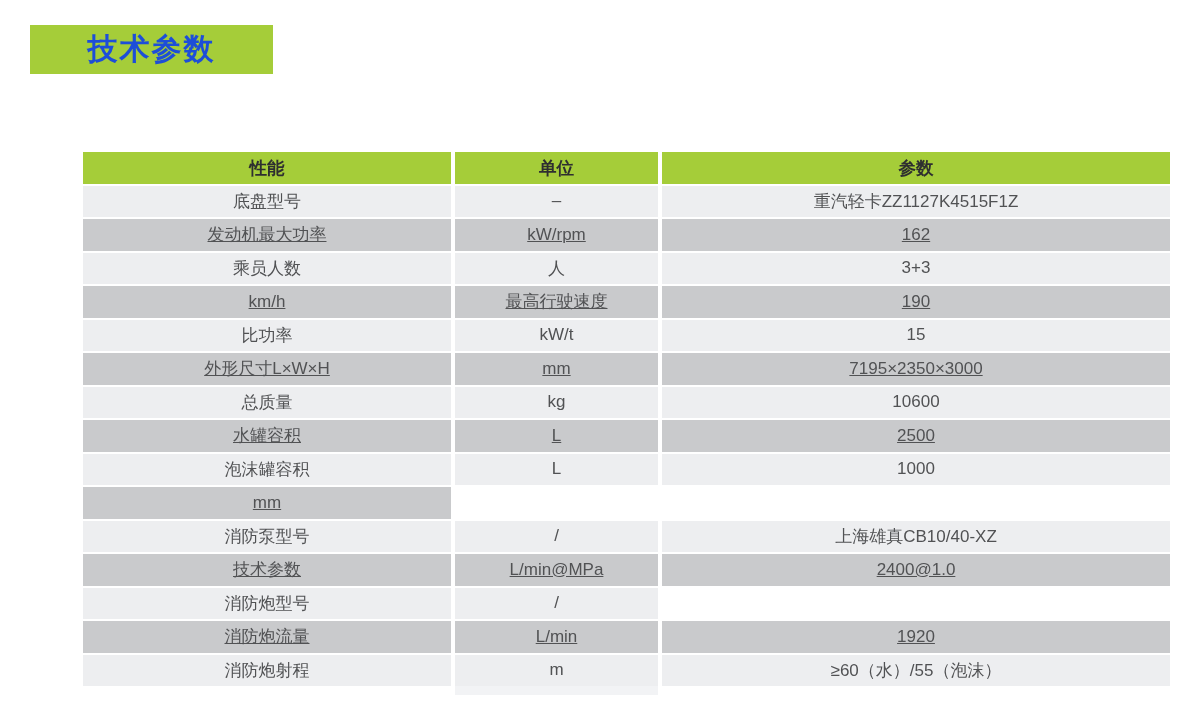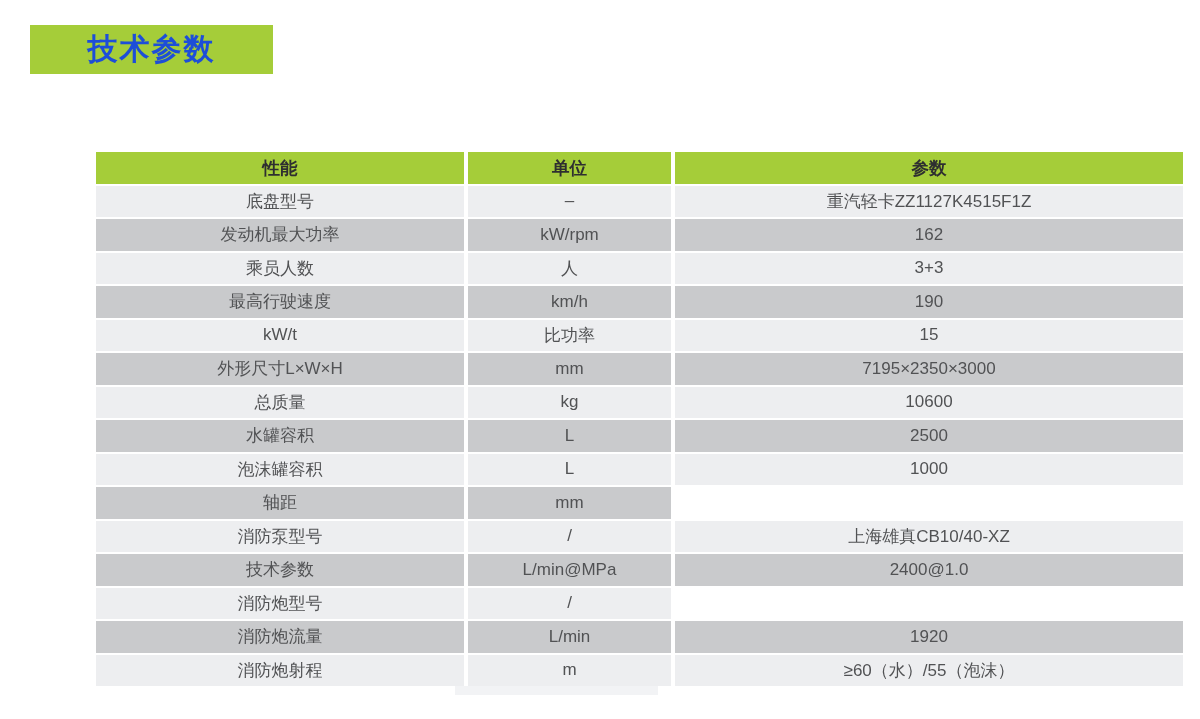--- a/index.html
+++ b/index.html
@@ -25,21 +25,21 @@
     color: #1d4ed8;
     font-size: 30px;
     font-weight: bold;
     letter-spacing: 2px;
     display: flex;
     align-items: center;
     justify-content: center;
   }
   .spec-table {
     position: absolute;
-    left: 96px; top: 152px;
+    left: 83px; top: 152px;
     width: 1087px;
   }
   .trow {
     display: grid;
     grid-template-columns: 368px 203px 508px;
     column-gap: 4px;
     height: 31.5px;
     margin-bottom: 2px;
   }
   .cell {
@@ -51,21 +51,21 @@
     white-space: nowrap;
     overflow: hidden;
   }
   .header-row .cell {
     background: var(--accent);
     color: var(--text-dark);
     font-weight: bold;
     font-size: 17.5px;
   }
   .trow.light .cell { background: var(--row-light); text-align: right; }
-  .trow.dark  .cell { background: var(--row-dark); }
+  .trow.dark  .cell { background: var(--row-dark); text-decoration: underline; }
   .unit-column-shadow {
     position: absolute;
     left: 455px; top: 686px;
     width: 203px; height: 9px;
     background: #f2f3f5;
   }
 </style>
 </head>
 <body>
 
@@ -89,27 +89,27 @@
         <div class="cell">发动机最大功率</div>
         <div class="cell">kW/rpm</div>
         <div class="cell">162</div>
       </div>
       <div class="trow light">
         <div class="cell">乘员人数</div>
         <div class="cell">人</div>
         <div class="cell">3+3</div>
       </div>
       <div class="trow dark">
+        <div class="cell">km/h</div>
         <div class="cell">最高行驶速度</div>
-        <div class="cell">km/h</div>
         <div class="cell">190</div>
       </div>
       <div class="trow light">
+        <div class="cell">比功率</div>
         <div class="cell">kW/t</div>
-        <div class="cell">比功率</div>
         <div class="cell">15</div>
       </div>
       <div class="trow dark">
         <div class="cell">外形尺寸L×W×H</div>
         <div class="cell">mm</div>
         <div class="cell">7195×2350×3000</div>
       </div>
       <div class="trow light">
         <div class="cell">总质量</div>
         <div class="cell">kg</div>
@@ -119,21 +119,20 @@
         <div class="cell">水罐容积</div>
         <div class="cell">L</div>
         <div class="cell">2500</div>
       </div>
       <div class="trow light">
         <div class="cell">泡沫罐容积</div>
         <div class="cell">L</div>
         <div class="cell">1000</div>
       </div>
       <div class="trow dark">
-        <div class="cell">轴距</div>
         <div class="cell">mm</div>
       </div>
       <div class="trow light">
         <div class="cell">消防泵型号</div>
         <div class="cell">/</div>
         <div class="cell">上海雄真CB10/40-XZ</div>
       </div>
       <div class="trow dark">
         <div class="cell">技术参数</div>
         <div class="cell">L/min@MPa</div>

